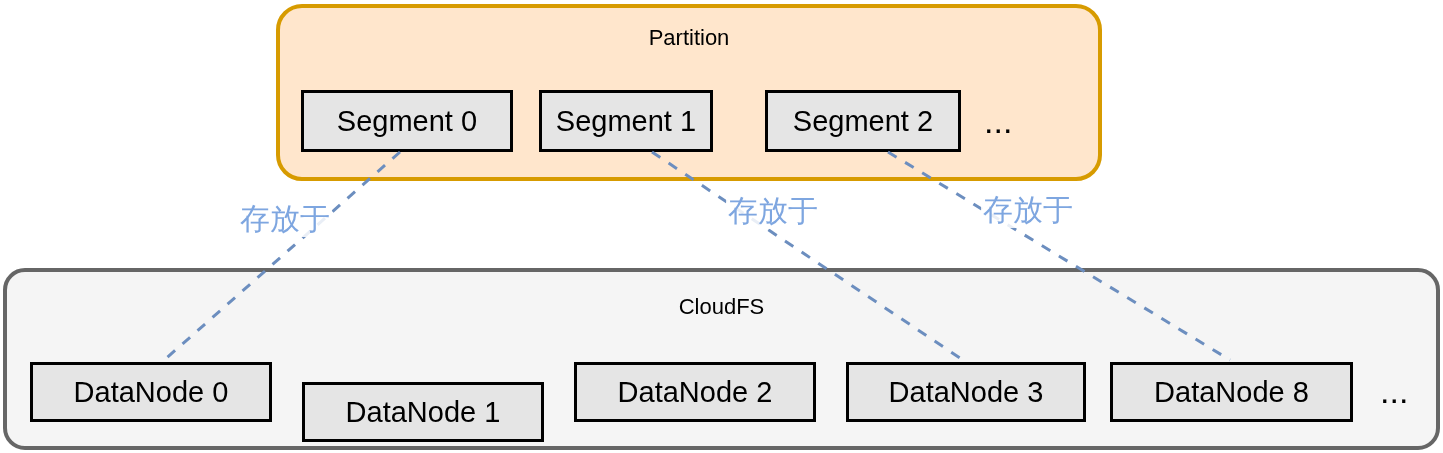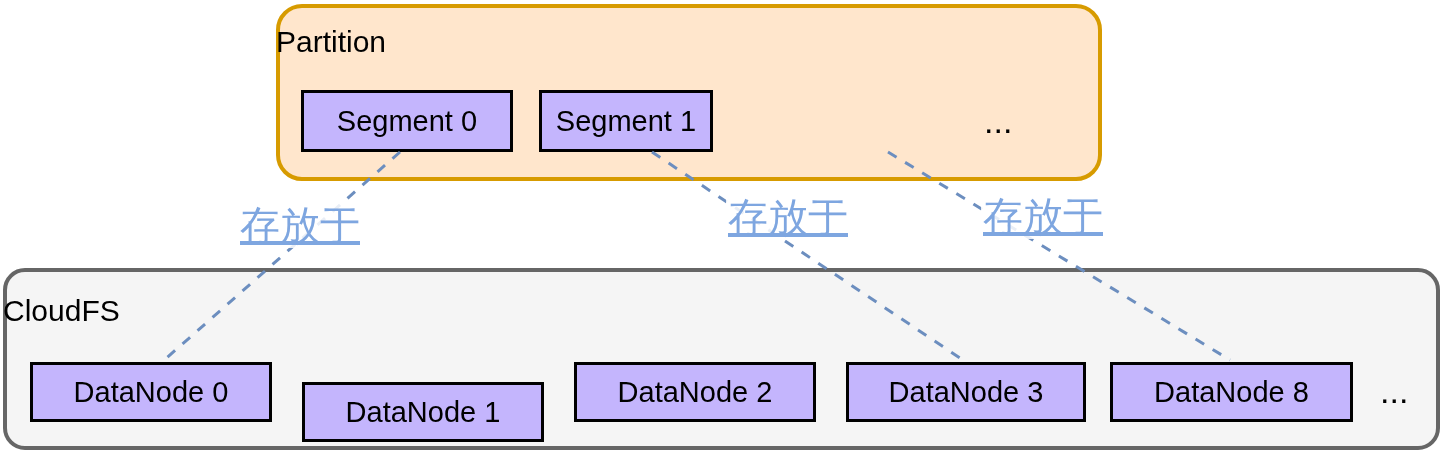--- a/index.html
+++ b/index.html
@@ -26,30 +26,31 @@
     width: 826px; height: 177px;
     border-radius: 26px;
   }
   .cloudfs-box {
     left: 3px; top: 268px;
     width: 1437px; height: 182px;
     border-radius: 22px;
   }
   .group-title {
     position: absolute;
-    font-size: 30px;
+    font-size: 22px;
     color: #000000;
+    text-align: center;
     white-space: nowrap;
   }
   .partition-title { left: 276px; top: 25px; width: 826px; }
   .cloudfs-title   { left: 3px;  top: 294px; width: 1437px; }
   .node-box {
     position: absolute;
     box-sizing: border-box;
-    background: #c4b5fd;
+    background: #e5e5e5;
     border: 3px solid #000000;
     display: flex;
     align-items: center;
     justify-content: center;
     font-size: 29px;
     color: #000000;
     white-space: nowrap;
     z-index: 2;
   }
   .seg { top: 90px; height: 62px; }
@@ -74,42 +75,42 @@
   .edges-svg {
     position: absolute;
     left: 0; top: 0;
     width: 1443px;
     height: 453px;
     z-index: 5;
     pointer-events: none;
   }
   .edge-label {
     position: absolute;
-    font-size: 40px;
+    font-size: 30px;
     line-height: 1.15;
     z-index: 6;
     background: rgba(255,255,255,0.85);
     padding: 0 2px;
     white-space: nowrap;
-    text-decoration: underline;
   }
   .edge-label-0 { left: 238px; top: 202px; }
   .edge-label-1 { left: 726px; top: 194px; }
   .edge-label-2 { left: 981px; top: 193px; }
 </style>
 </head>
 <body>
 
 <div class="canvas">
 
   <div class="group-box partition-box" style="background-color: rgb(255, 230, 204); border-color: rgb(215, 155, 0);"></div>
   <div class="group-title partition-title">Partition</div>
 
   <div class="node-box seg seg-0">Segment 0</div>
   <div class="node-box seg seg-1">Segment 1</div>
+  <div class="node-box seg seg-2">Segment 2</div>
   <div class="ellipsis seg-ellipsis">...</div>
 
   <div class="group-box cloudfs-box" style="background-color: rgb(245, 245, 245); border-color: rgb(102, 102, 102);"></div>
   <div class="group-title cloudfs-title">CloudFS</div>
 
   <div class="node-box dn dn-0">DataNode 0</div>
   <div class="node-box dn dn-1">DataNode 1</div>
   <div class="node-box dn dn-2">DataNode 2</div>
   <div class="node-box dn dn-3">DataNode 3</div>
   <div class="node-box dn dn-4">DataNode 8</div>

